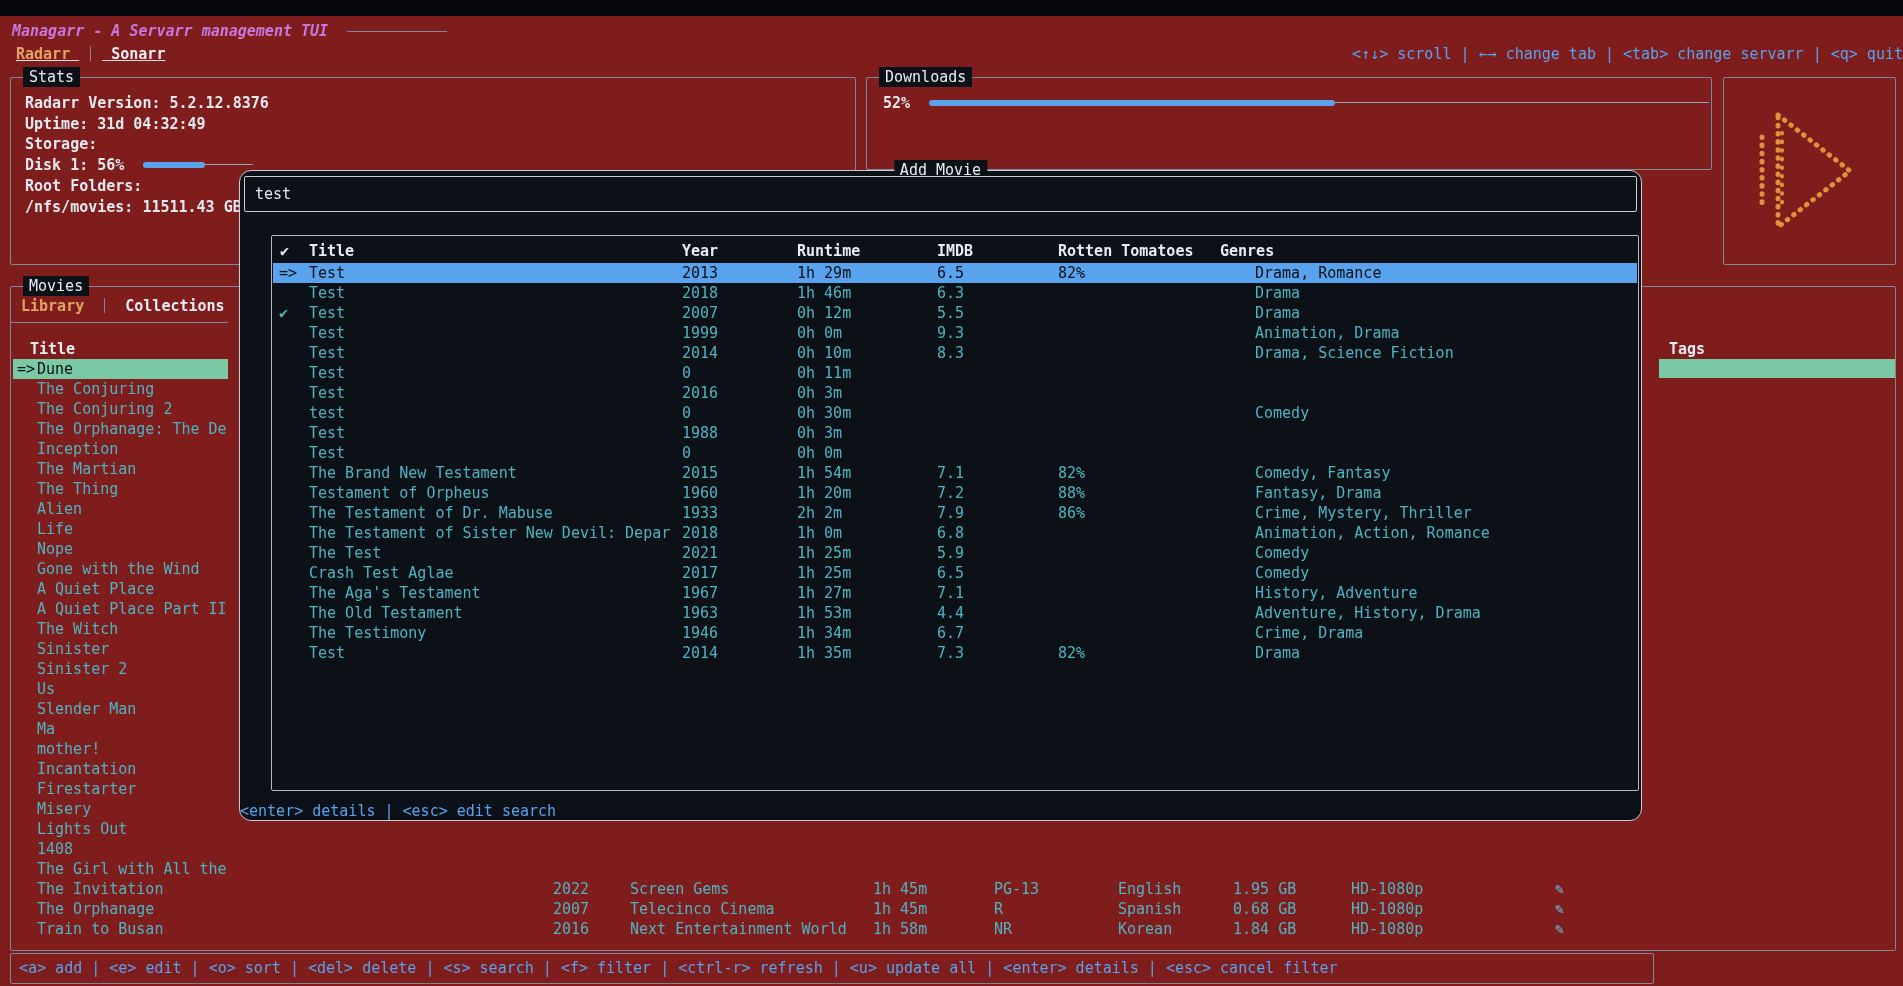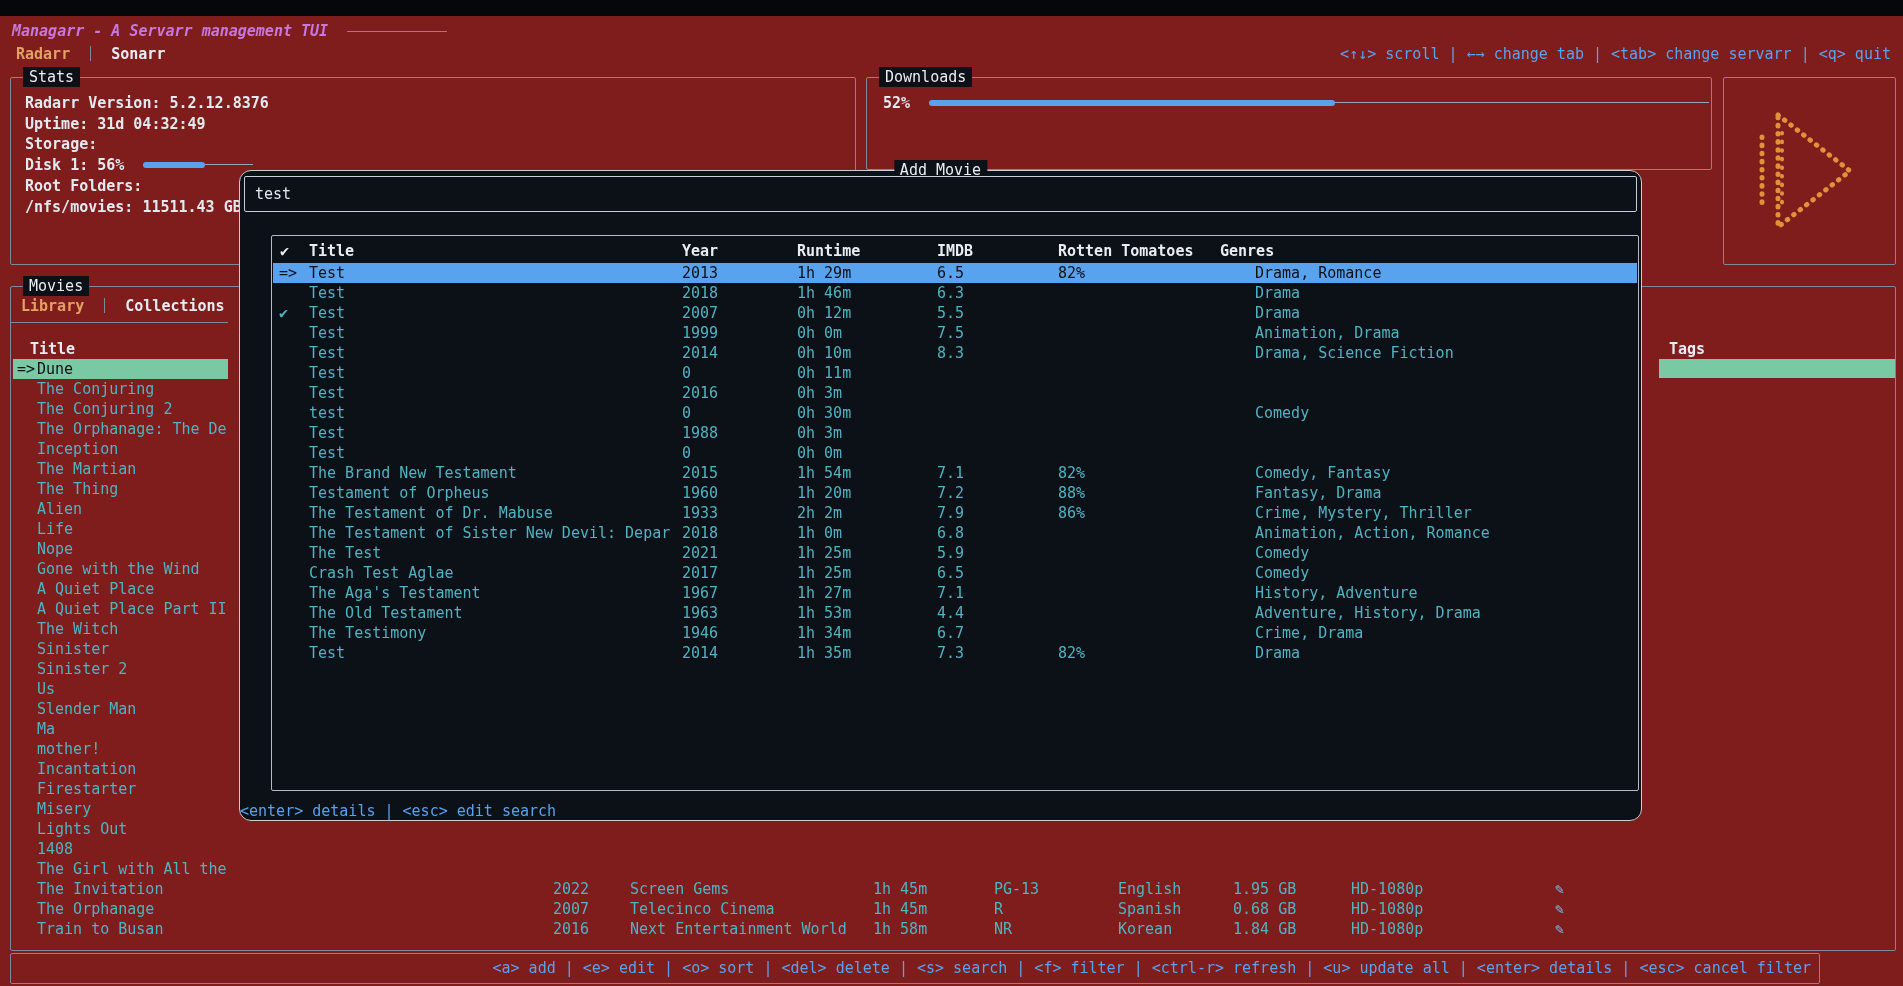--- a/index.html
+++ b/index.html
@@ -17,21 +17,21 @@
   .white{color:#e9edf3}
   .panel{position:absolute; border:1px solid #7e8898; border-radius:2px;}
   .panel-title{position:absolute; top:-11px; left:12px; background:#0c1118; padding:0 6px;
     font-weight:normal; color:#e9edf3; white-space:nowrap;}
   .vsep{display:inline-block; width:1px; height:15px; background:#7e8898; margin:0 11px; vertical-align:-2px;}
 
   
   #titlebar{position:absolute; left:12px; top:5px; white-space:nowrap;}
   #app-title{color:#c678dd; font-style:italic; font-weight:bold;}
   #title-rule{display:inline-block; width:100px; height:1px; background:#7e8898; vertical-align:4px; margin-left:10px;}
-  #tabbar{position:absolute; left:16px; top:28px; right:12px; height:20px; white-space:nowrap;}
+  #tabbar{position:absolute; left:16px; top:28px; right:0; height:20px; white-space:nowrap;text-decoration:underline;}
   #top-help{position:absolute; right:0; top:0;}
 
   
   #stats-panel{left:10px; top:61px; width:846px; height:188px; padding:15px 14px 0;}
   #downloads-panel{left:866px; top:61px; width:846px; height:93px; padding:15px 16px 0;}
   #logo-panel{left:1723px; top:61px; width:173px; height:188px; display:flex; align-items:center; justify-content:center;}
   .pline{font-weight:bold; color:#e4e9f0; line-height:20.7px; white-space:nowrap;}
   .pline .val{margin-left:9px;}
   .gauge{display:inline-block; position:relative; height:6px; vertical-align:2px; margin-left:10px;}
   #disk-gauge{width:110px;}
@@ -71,22 +71,22 @@
   #results-body{position:absolute; left:1px; right:1px; top:27px;}
   .result-row{position:relative; height:20px; line-height:20px; color:#4fb3c1;}
   .result-row.selected{background:#58a2ee;}
   .result-row.selected .rc{color:#0b1016;}
   .rc{position:absolute; white-space:nowrap;}
   .rc-check{left:6px}.rc-title{left:36px; max-width:370px; overflow:hidden}
   .rc-year{left:409px}.rc-runtime{left:524px}.rc-imdb{left:664px}.rc-rt{left:785px}.rc-genres{left:982px}
   #modal-help{position:absolute; left:0; right:0; top:630px; }
 
   
-  #footer-bar{position:absolute; left:10px; top:937px; width:1810px; height:31px;
-    border:1px solid #7e8898; border-radius:2px; line-height:29px; padding:0 8px; white-space:nowrap;text-align:right;}
+  #footer-bar{position:absolute; left:10px; top:937px; width:1644px; height:31px;
+    border:1px solid #7e8898; border-radius:2px; line-height:29px; padding:0 8px; white-space:nowrap;}
 </style>
 </head>
 <body>
 
 <div class="screen">
 
   <div id="titlebar">
     <span id="app-title">Managarr - A Servarr management TUI</span>
     <span id="title-rule"></span>
   </div>
@@ -376,21 +376,21 @@
             <span class="rc rc-imdb">5.5</span>
             <span class="rc rc-rt"></span>
             <span class="rc rc-genres">Drama</span>
           </div>
 
           <div class="result-row">
             <span class="rc rc-check"></span>
             <span class="rc rc-title">Test</span>
             <span class="rc rc-year">1999</span>
             <span class="rc rc-runtime">0h 0m</span>
-            <span class="rc rc-imdb">7.5</span>
+            <span class="rc rc-imdb">9.3</span>
             <span class="rc rc-rt"></span>
             <span class="rc rc-genres">Animation, Drama</span>
           </div>
 
           <div class="result-row">
             <span class="rc rc-check"></span>
             <span class="rc rc-title">Test</span>
             <span class="rc rc-year">2014</span>
             <span class="rc rc-runtime">0h 10m</span>
             <span class="rc rc-imdb">8.3</span>

